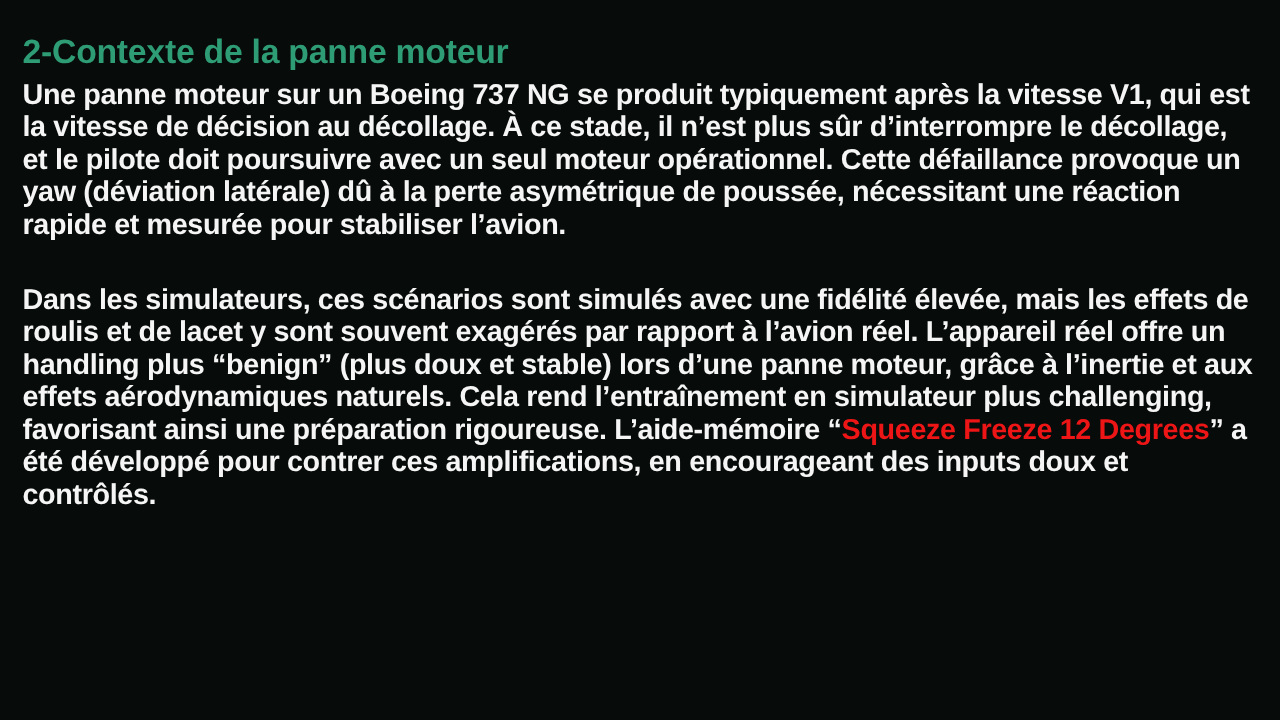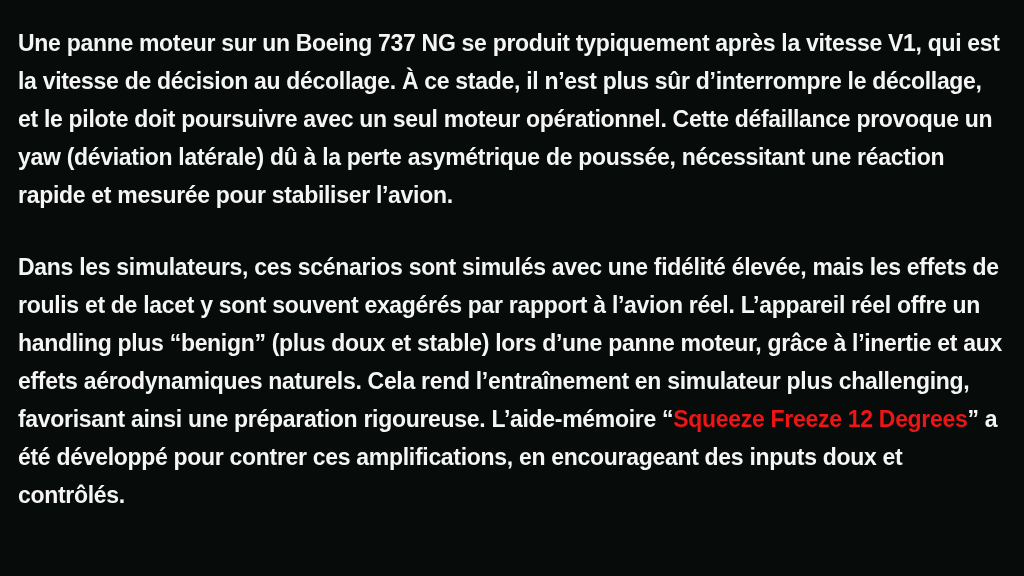--- a/index.html
+++ b/index.html
@@ -29,30 +29,31 @@
     font-size: 27px;
     font-weight: 700;
     letter-spacing: -0.2px;
     line-height: 34px;
     margin-bottom: 4px;
   }
   .body-paragraph {
     font-size: 23px;
     font-weight: 700;
     letter-spacing: -0.3px;
-    line-height: 38px;
+    line-height: 26px;
     color: var(--body_text);
     max-width: 992px;
   }
   .paragraph-spacer { height: 33.5px; }
   .highlight-red { color: var(--highlight); }
 </style>
 </head>
 <body>
 
 <main class="slide">
+  <h1 class="slide-title">2-Contexte de la panne moteur</h1>
 
   <p class="body-paragraph">Une panne moteur sur un Boeing 737 NG se produit typiquement après la vitesse V1, qui est la vitesse de décision au décollage. À ce stade, il n’est plus sûr d’interrompre le décollage, et le pilote doit poursuivre avec un seul moteur opérationnel. Cette défaillance provoque un yaw (déviation latérale) dû à la perte asymétrique de poussée, nécessitant une réaction rapide et mesurée pour stabiliser l’avion.</p>
 
   <div class="paragraph-spacer"></div>
 
   <p class="body-paragraph"><span>Dans les simulateurs, ces scénarios sont simulés avec une fidélité élevée, mais les effets de roulis et de lacet y sont souvent exagérés par rapport à l’avion réel. L’appareil réel offre un handling plus “benign” (plus doux et stable) lors d’une panne moteur, grâce à l’inertie et aux effets aérodynamiques naturels. Cela rend l’entraînement en simulateur plus challenging, favorisant ainsi une préparation rigoureuse. L’aide-mémoire “</span><span class="highlight-red">Squeeze Freeze 12 Degrees</span><span>” a été développé pour contrer ces amplifications, en encourageant des inputs doux et contrôlés.</span></p>
 </main>
 
 </body></html>

